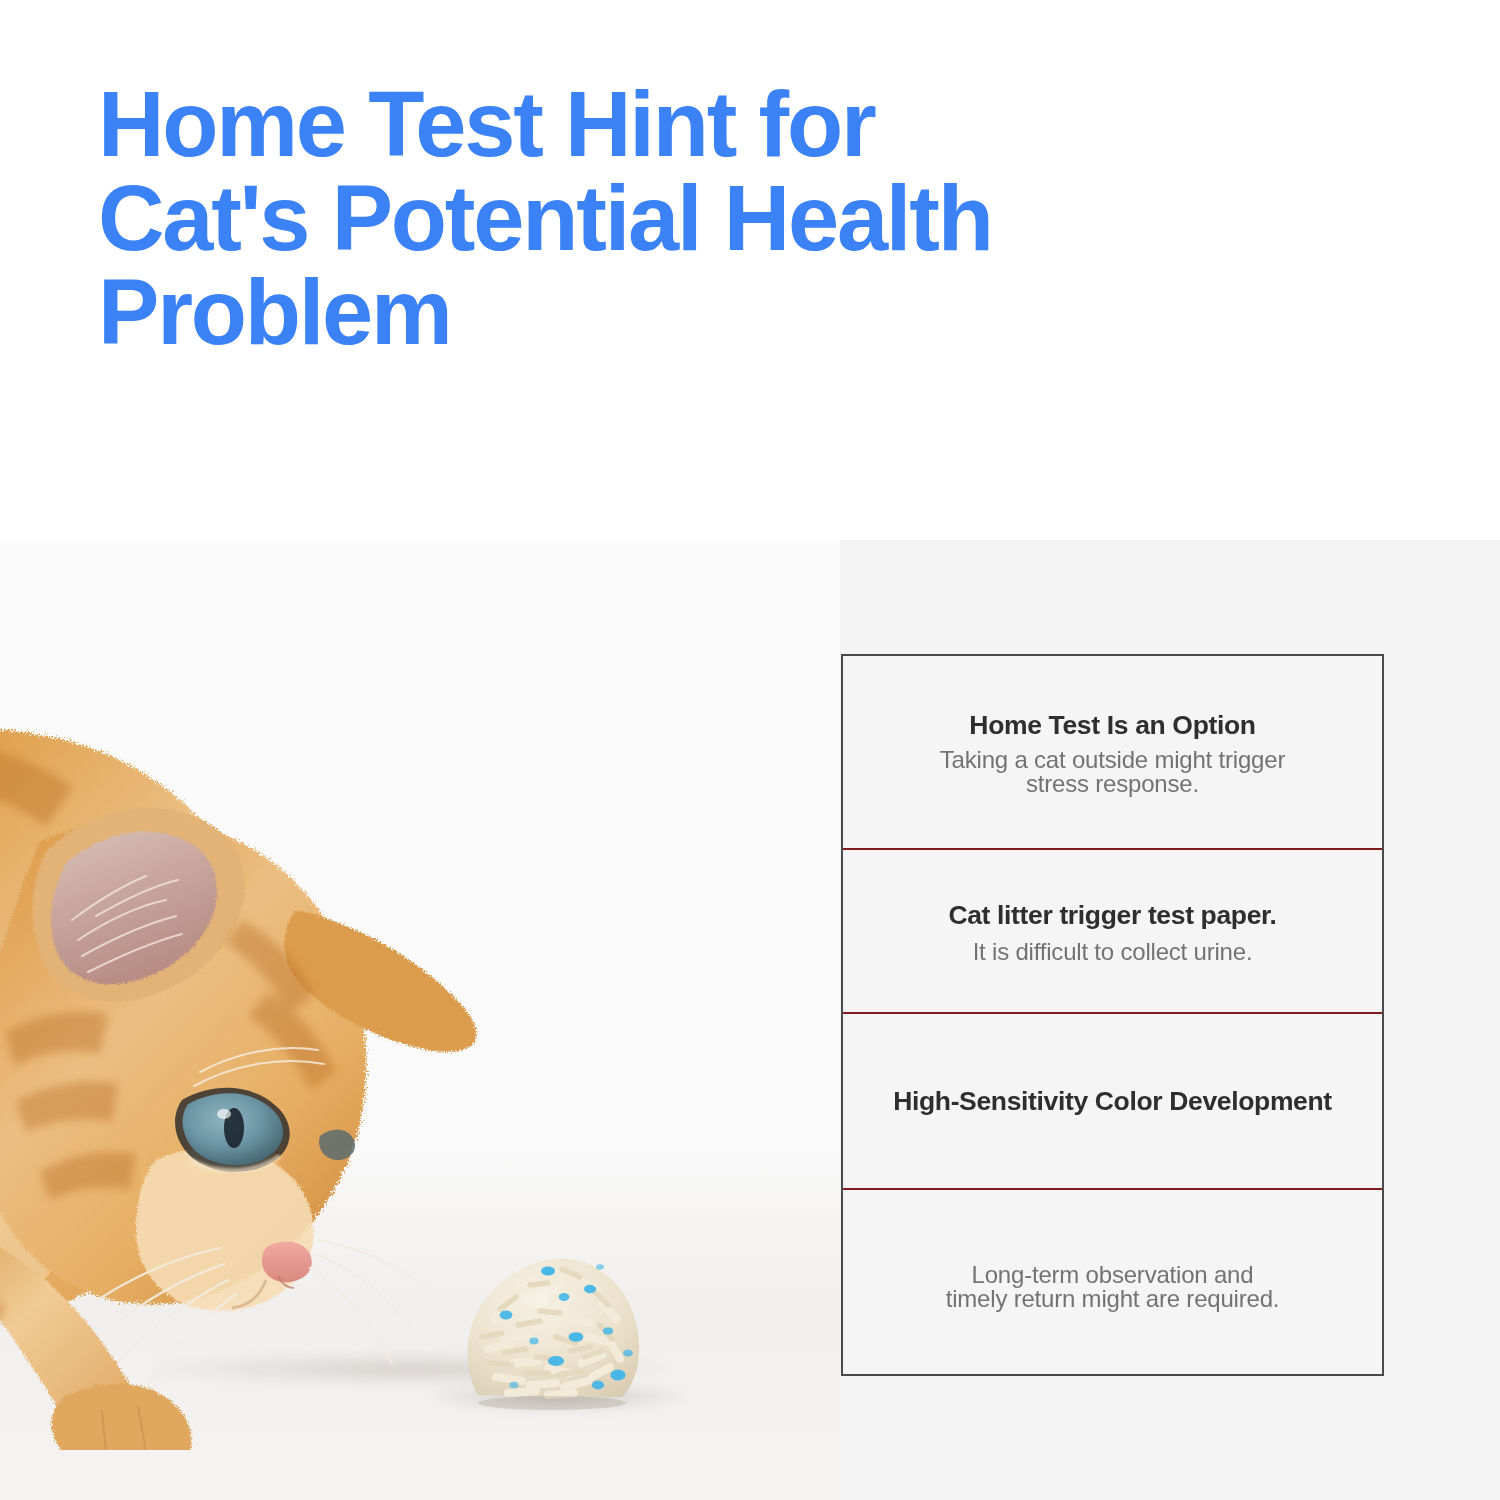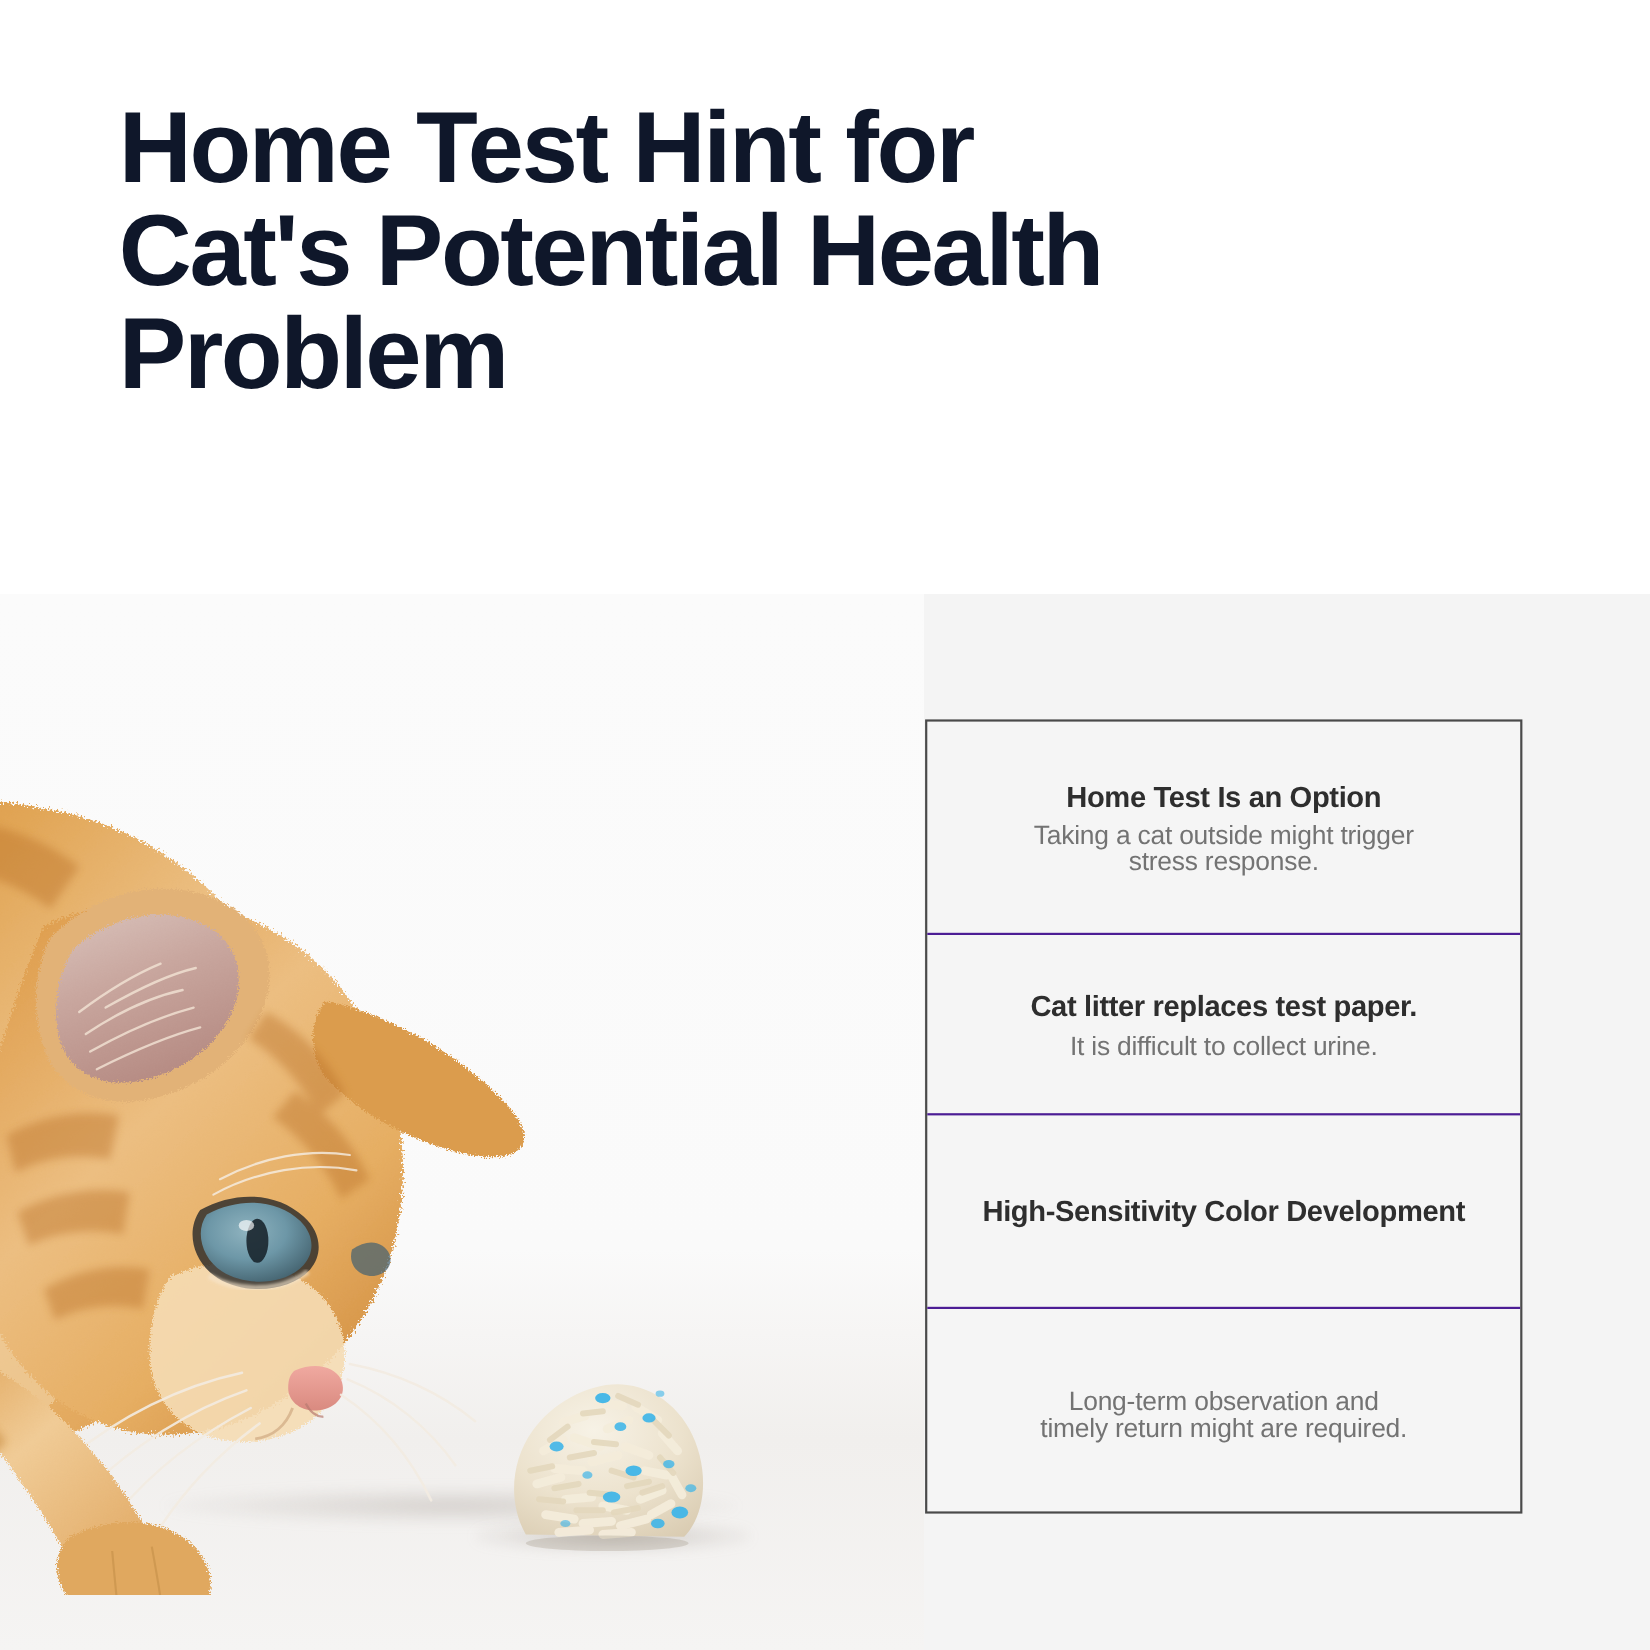--- a/index.html
+++ b/index.html
@@ -23,27 +23,27 @@
     width: 1500px;
     height: 540px;
     background: #ffffff;
     box-sizing: border-box;
   }
   .page-title {
     position: absolute;
     left: 98px;
     top: 78px;
     width: 980px;
-    margin: 10px;
+    margin: 0;
     font-family: "Liberation Sans", sans-serif;
     font-weight: 700;
     font-size: 92px;
     line-height: 1.02;
     letter-spacing: -2.2px;
-    color: #0f172a;
+    color: #3b82f6;
     white-space: pre-line;
   }
 
   
   .hero {
     position: absolute;
     left: 0;
     top: 540px;
     width: 1500px;
     height: 960px;
@@ -119,21 +119,21 @@
     width: 543px;    
     height: 722px;   
     border: 2px solid #4a4a4a;
     box-sizing: border-box;
     background: #f5f5f5;
     display: flex;
     flex-direction: column;
   }
   .info-row {
     box-sizing: border-box;
-    border-bottom: 2px solid #4c1d95;
+    border-bottom: 2px solid #7f1d1d;
     display: flex;
     flex-direction: column;
     align-items: center;
     justify-content: center;
     padding: 4px 14px;
     text-align: center;
   }
   .info-row:last-child { border-bottom: none; }
   .info-row.r1 { flex: 0 0 194px; }
   .info-row.r2 { flex: 0 0 164px; }
@@ -448,21 +448,21 @@
 
   <div class="info-table">
 
     <div class="info-row r1">
       <div class="row-heading">Home Test Is an Option</div>
       <div class="row-sub">Taking a cat outside might trigger
 stress response.</div>
     </div>
 
     <div class="info-row r2">
-      <div class="row-heading">Cat litter replaces test paper.</div>
+      <div class="row-heading">Cat litter trigger test paper.</div>
       <div class="row-sub">It is difficult to collect urine.</div>
     </div>
 
     <div class="info-row r3">
       <div class="row-heading">High-Sensitivity Color Development</div>
     </div>
 
     <div class="info-row r4">
       <div class="row-sub">Long-term observation and
 timely return might are required.</div>

